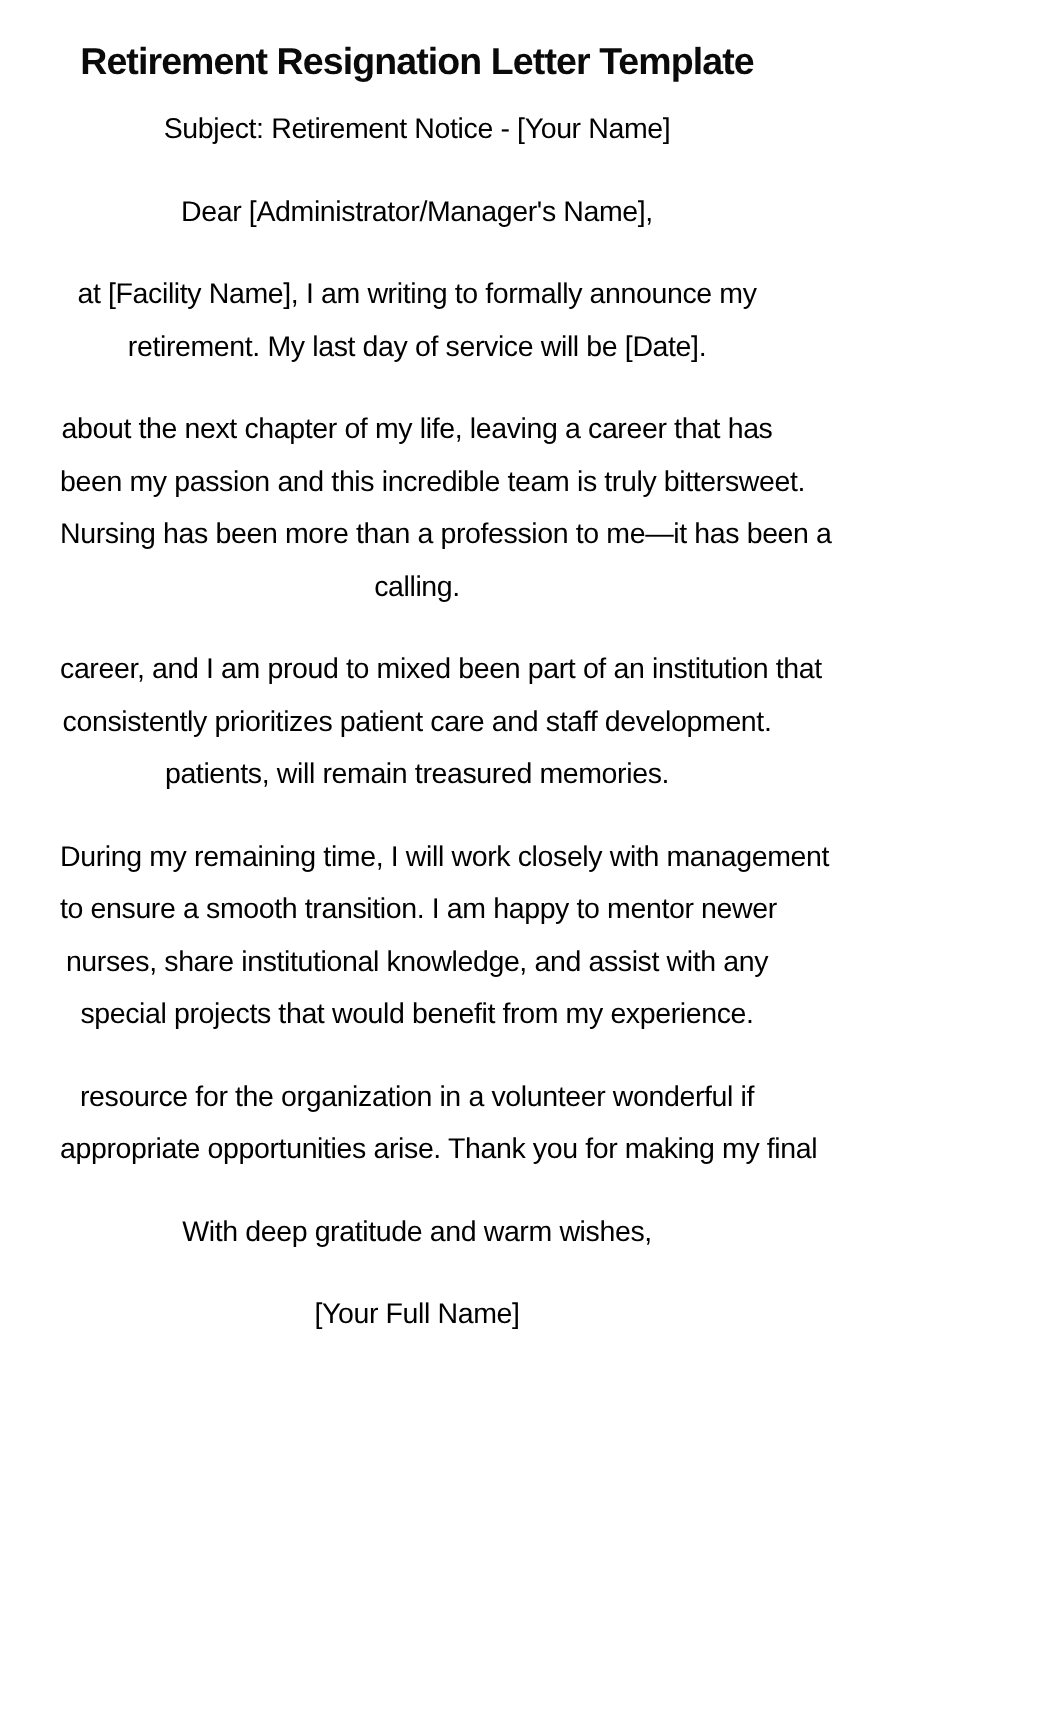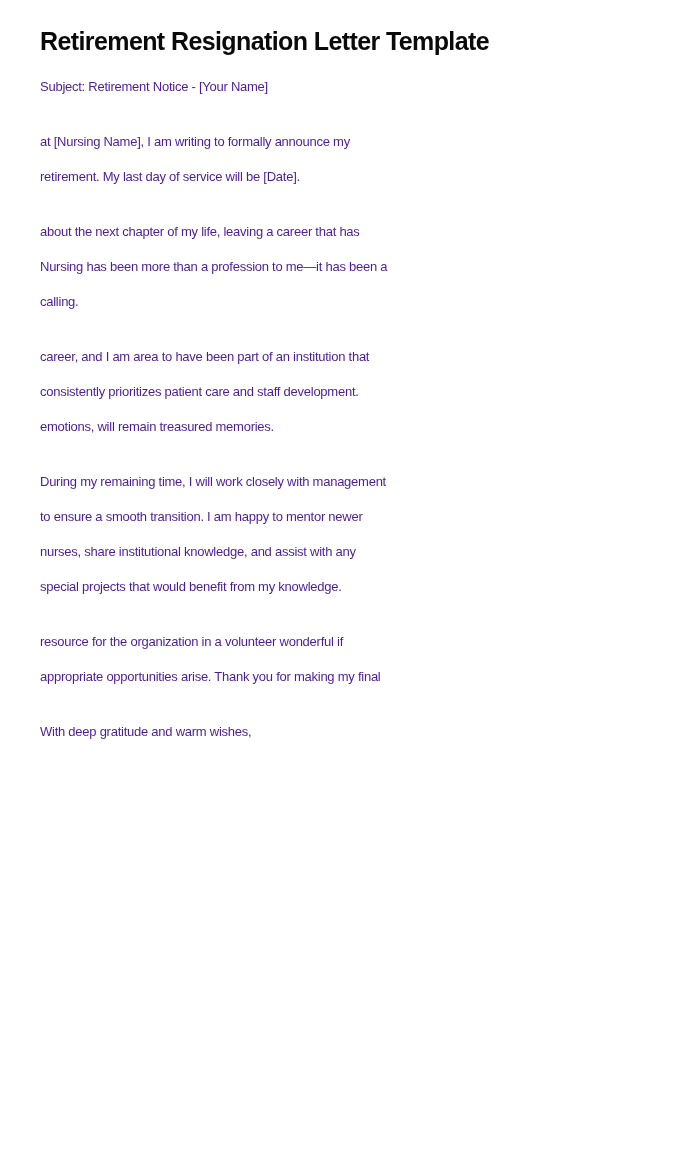--- a/index.html
+++ b/index.html
@@ -12,75 +12,79 @@
       height: 1154px;
       overflow: hidden;
       font-family: "Liberation Sans", "DejaVu Sans", sans-serif;
       color: #111111;
     }
     .doc {
       position: relative;
       padding: 24px 40px 0 40px;
       box-sizing: border-box;
       width: 556px;
+      text-align: center;
     }
     .title {
       margin: 0 0 11px 0;
       font-size: 25px;
       font-weight: bold;
       letter-spacing: -0.6px;
       line-height: 34px;
       color: #0a0a0a;
     }
     .para {
       margin: 0 0 20px 0;
-      font-size: 13px;
+      font-size: 19px;
       line-height: 35px;
       letter-spacing: -0.25px;
-      color: #4c1d95;
+      color: #000000;
       white-space: normal;
     }
     .line {
       display: block;
       white-space: nowrap;
     }
   </style>
 </head>
 <body>
 
 <div class="doc">
   <h1 class="title">Retirement Resignation Letter Template</h1>
 
   <p class="para">Subject: Retirement Notice - [Your Name]</p>
 
+  <p class="para">Dear [Administrator/Manager's Name],</p>
 
   <p class="para">
-    <span class="line">at [Nursing Name], I am writing to formally announce my</span>
+    <span class="line">at [Facility Name], I am writing to formally announce my</span>
     <span class="line">retirement. My last day of service will be [Date].</span>
   </p>
 
   <p class="para">
     <span class="line">about the next chapter of my life, leaving a career that has</span>
+    <span class="line">been my passion and this incredible team is truly bittersweet.</span>
     <span class="line">Nursing has been more than a profession to me—it has been a</span>
     <span class="line">calling.</span>
   </p>
 
   <p class="para">
-    <span class="line">career, and I am area to have been part of an institution that</span>
+    <span class="line">career, and I am proud to mixed been part of an institution that</span>
     <span class="line">consistently prioritizes patient care and staff development.</span>
-    <span class="line">emotions, will remain treasured memories.</span>
+    <span class="line">patients, will remain treasured memories.</span>
   </p>
 
   <p class="para">
     <span class="line">During my remaining time, I will work closely with management</span>
     <span class="line">to ensure a smooth transition. I am happy to mentor newer</span>
     <span class="line">nurses, share institutional knowledge, and assist with any</span>
-    <span class="line">special projects that would benefit from my knowledge.</span>
+    <span class="line">special projects that would benefit from my experience.</span>
   </p>
 
   <p class="para">
     <span class="line">resource for the organization in a volunteer wonderful if</span>
     <span class="line">appropriate opportunities arise. Thank you for making my final</span>
   </p>
 
   <p class="para">With deep gratitude and warm wishes,</p>
 
+  <p class="para">[Your Full Name]</p>
 </div>
 
 </body></html>

